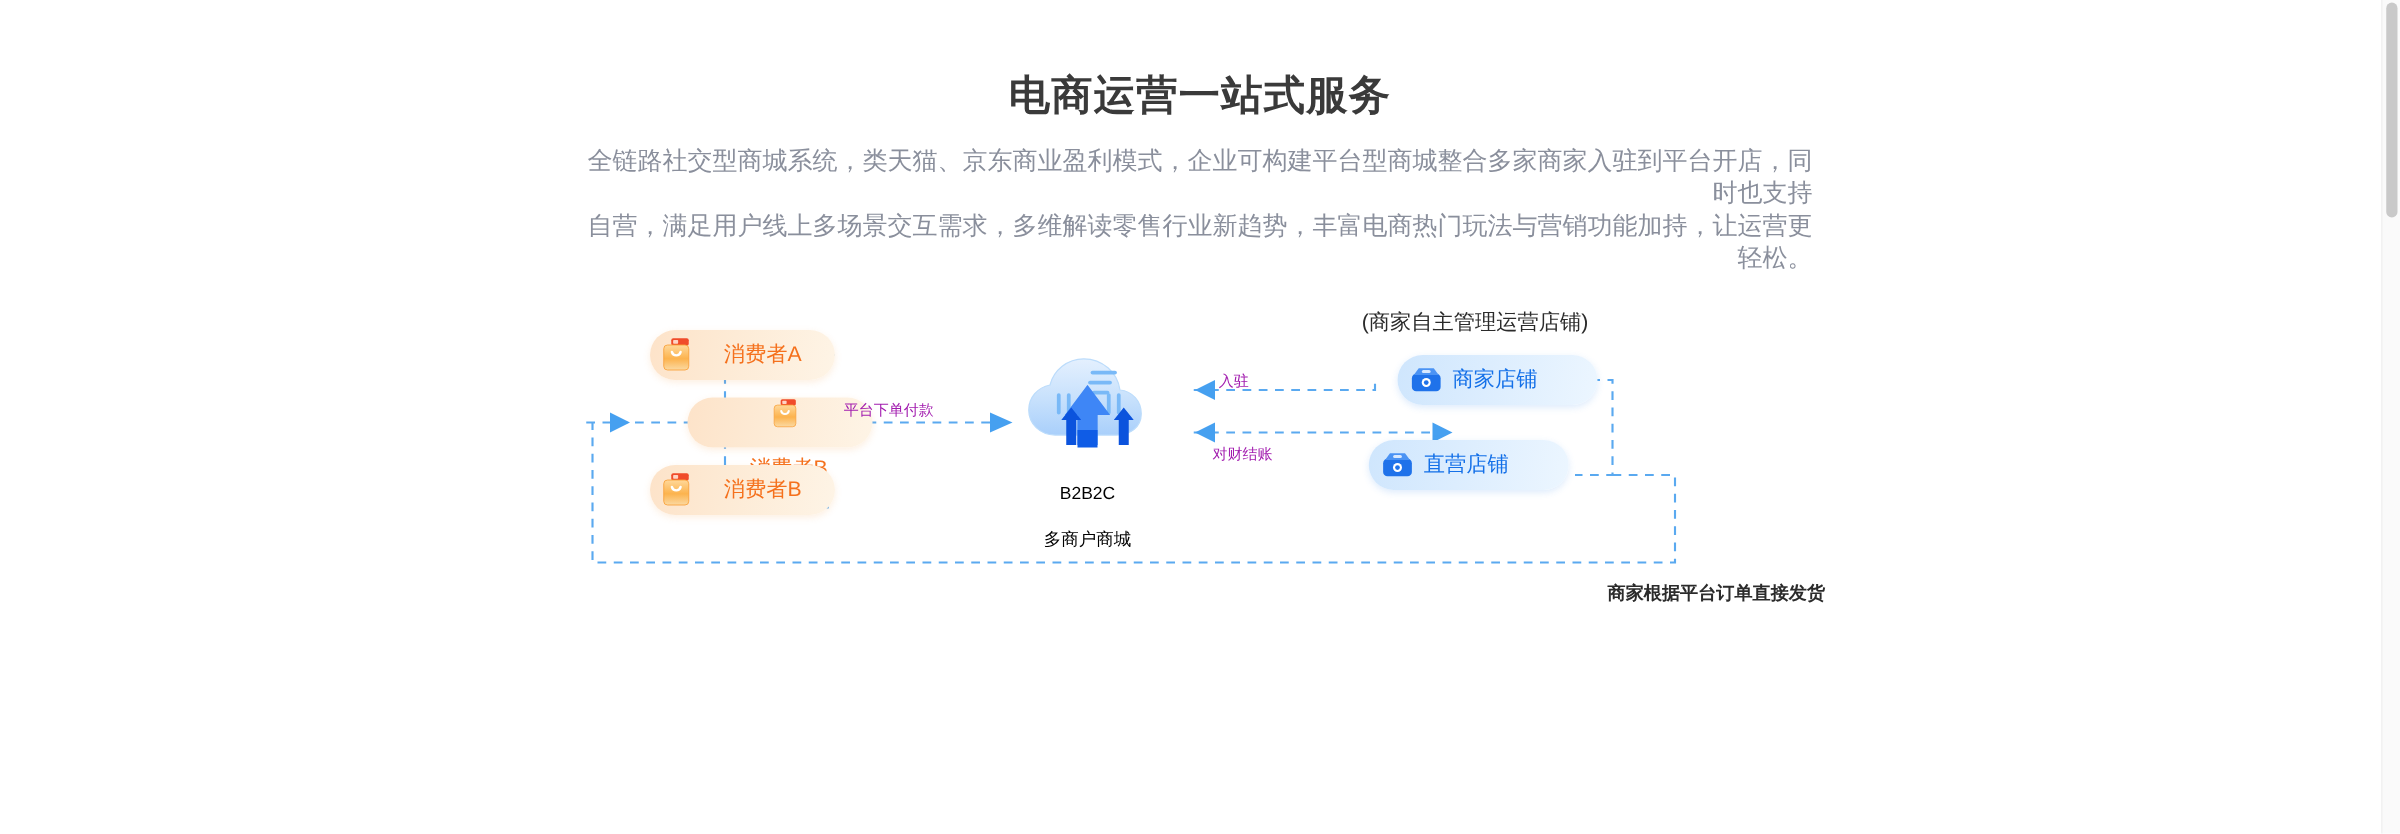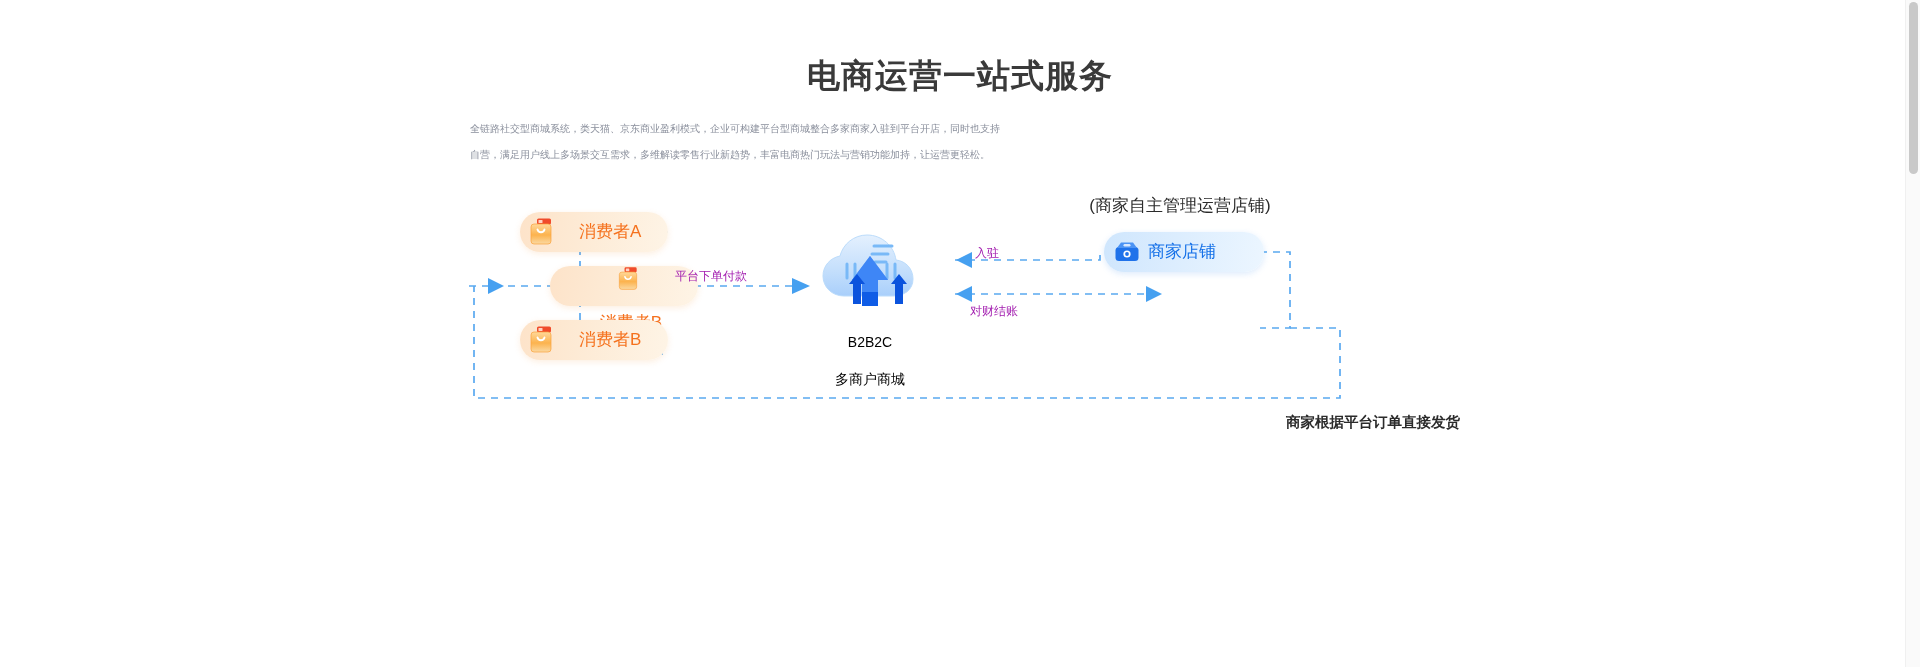--- a/index.html
+++ b/index.html
@@ -40,22 +40,22 @@
     font-size: 33px;
     font-weight: bold;
     color: #3a3a3a;
     letter-spacing: 1px;
     line-height: 1.3;
     margin: 0;
   }
   .subtitle {
     margin: 18px auto 0 auto;
     width: 980px;
-    text-align: left;
-    font-size: 10px;
+    text-align: right;
+    font-size: 20px;
     line-height: 26px;
     color: #8a8f9c;
   }
 
   
   .diagram {
     position: relative;
     width: 1000px;
     height: 280px;
     margin: 40px auto 0 auto;
@@ -99,21 +99,21 @@
     padding-left: 10px;
   }
   .shop-pill .label {
     font-size: 17px;
     color: #1470e8;
     margin-left: 8px;
     white-space: nowrap;
   }
   .shop-icon { width: 26px; height: 22px; flex: 0 0 26px; }
 
-  #shop1 { left: 644px; top: 24px; }
+  #shop1 { left: 658px; top: 24px; }
   #shop2 { left: 635px; top: 92px; }
 
   .shop-caption {
     position: absolute;
     left: 600px; top: -14px;
     width: 240px;
     text-align: center;
     font-size: 17px;
     color: #2b2b2b;
     white-space: nowrap;
@@ -275,20 +275,30 @@
       <svg class="shop-icon" viewBox="0 0 26 22">
         <rect x="1.5" y="6" width="23" height="14" rx="3.5" fill="#1f72ea"></rect>
         <path d="M3 7 L7 1.5 L19 1.5 L23 7 Z" fill="#4b93f4"></path>
         <circle cx="13" cy="13" r="3.6" fill="#ffffff"></circle>
         <circle cx="13" cy="13" r="1.9" fill="#1f72ea"></circle>
         <rect x="9.5" y="3" width="7" height="2.4" rx="1.2" fill="#d9e9ff"></rect>
       </svg>
       <span class="label">商家店铺</span>
     </div>
 
+    <div class="shop-pill" id="shop2">
+      <svg class="shop-icon" viewBox="0 0 26 22">
+        <rect x="1.5" y="6" width="23" height="14" rx="3.5" fill="#1f72ea"></rect>
+        <path d="M3 7 L7 1.5 L19 1.5 L23 7 Z" fill="#4b93f4"></path>
+        <circle cx="13" cy="13" r="3.6" fill="#ffffff"></circle>
+        <circle cx="13" cy="13" r="1.9" fill="#1f72ea"></circle>
+        <rect x="9.5" y="3" width="7" height="2.4" rx="1.2" fill="#d9e9ff"></rect>
+      </svg>
+      <span class="label">直营店铺</span>
+    </div>
 
     <div class="flow-label" id="lblPay">平台下单付款</div>
     <div class="flow-label" id="lblJoin">入驻</div>
     <div class="flow-label" id="lblSettle">对财结账</div>
 
     <div class="bottom-caption">商家根据平台订单直接发货</div>
 
   </div>
 </div>
 

